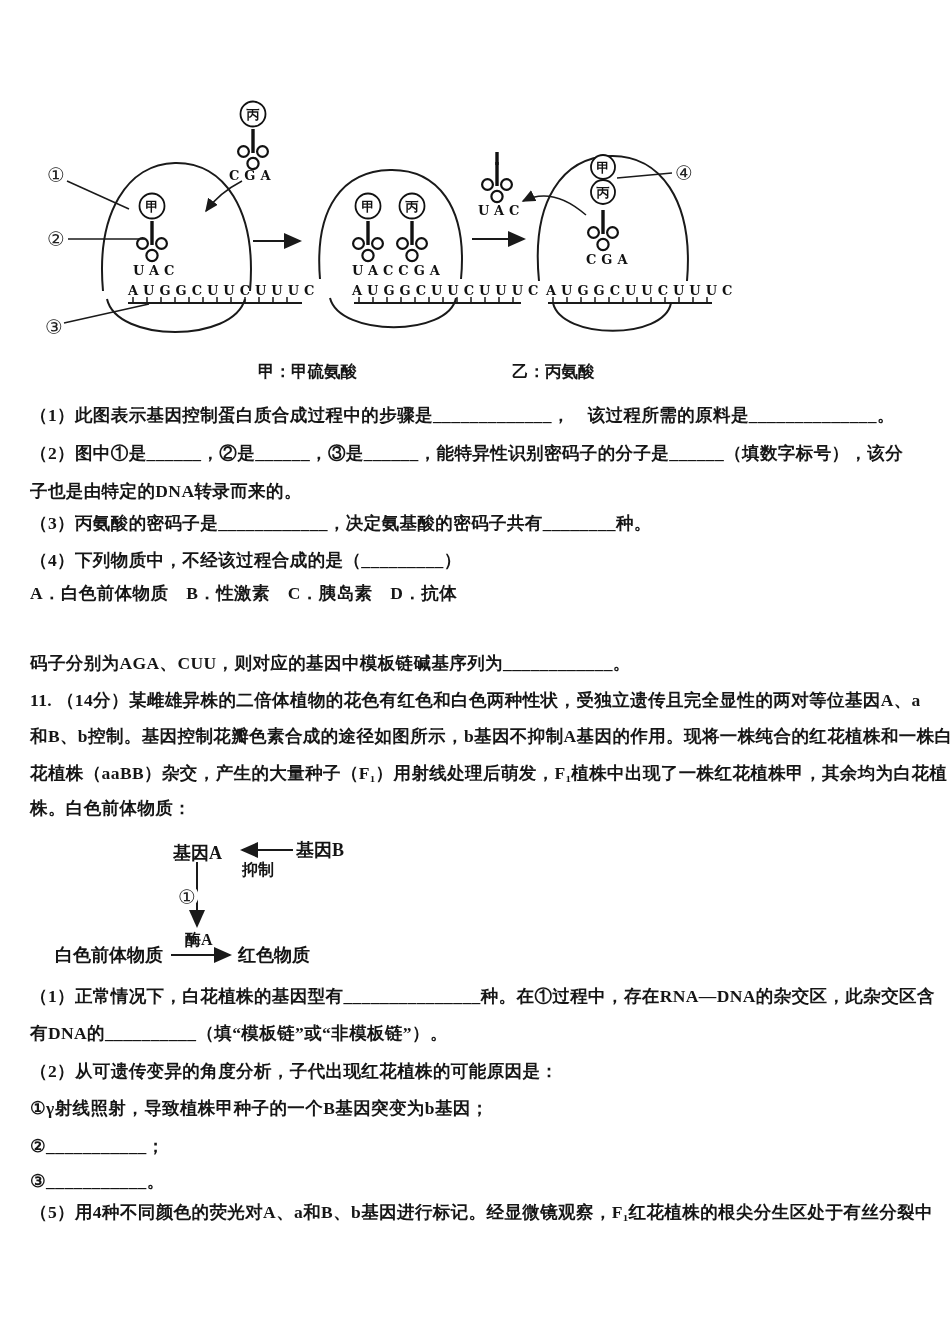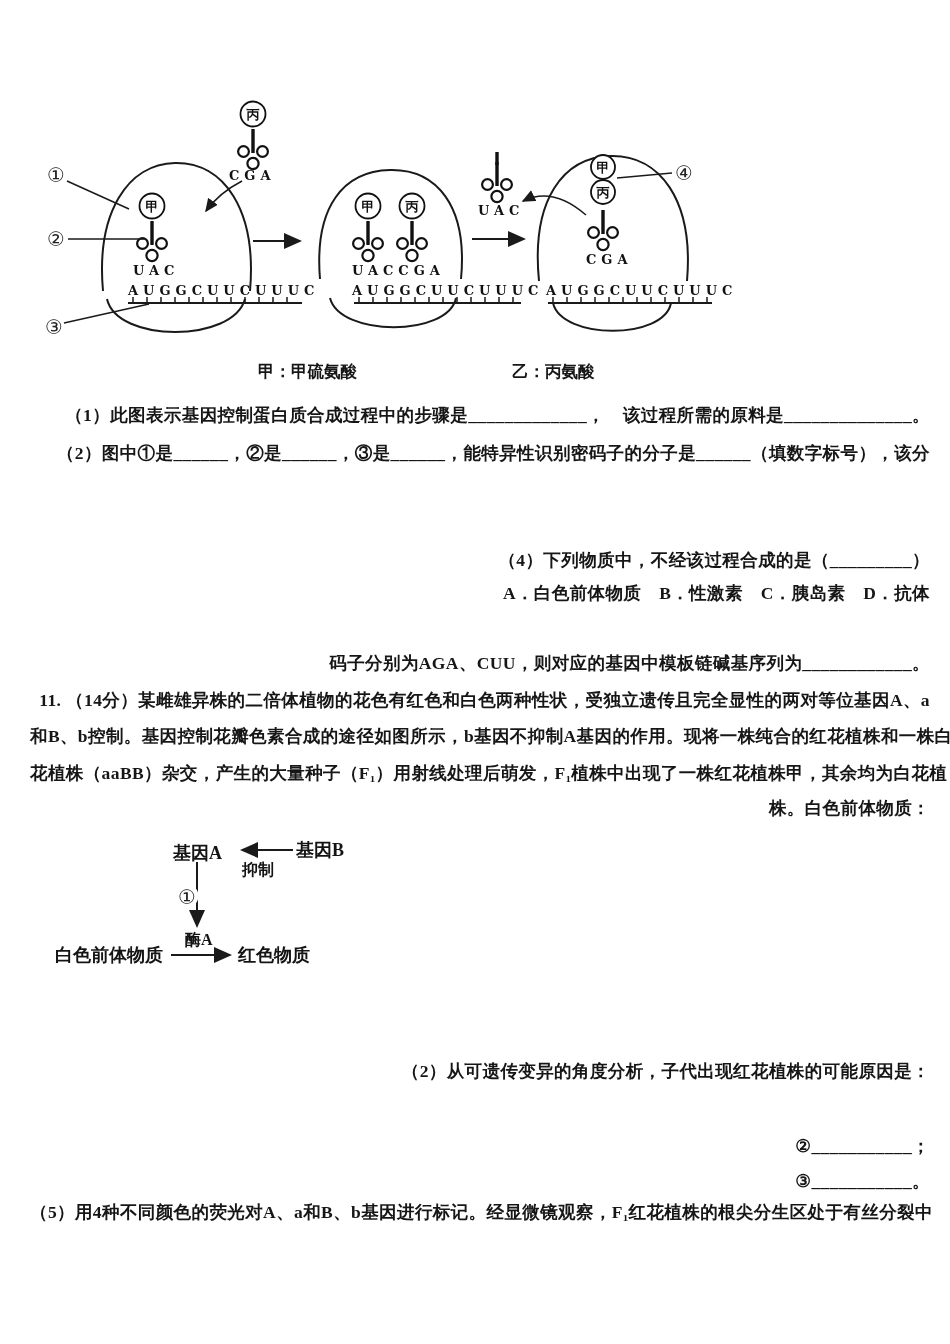--- a/index.html
+++ b/index.html
@@ -5,21 +5,21 @@
   html,body{margin:0;padding:0;}
   body{width:950px;height:1344px;background:#ffffff;position:relative;overflow:hidden;}
   .page{position:absolute;inset:0;background:#fff;}
   svg{position:absolute;left:0;}
   .d1{top:0;}
   .d2{top:828px;}
   .tl{
     position:absolute;left:30px;width:900px;
     font-family:"Liberation Serif","DejaVu Serif",serif;
     font-weight:600;font-size:17.5px;line-height:24px;
-    color:#161616;letter-spacing:0.4px;white-space:nowrap;text-align:right;
+    color:#161616;letter-spacing:0.4px;white-space:nowrap;
   }
   .ln{stroke:#1a1a1a;stroke-width:2;fill:none;}
   .thin{stroke:#1a1a1a;stroke-width:1.5;fill:none;}
   .seq{font-family:"DejaVu Serif",serif;font-weight:bold;font-size:13px;fill:#111;letter-spacing:5px;}
   .cjk{font-family:"Liberation Serif",serif;font-weight:600;font-size:13px;fill:#111;text-anchor:middle;}
   .lab{font-family:"DejaVu Sans",sans-serif;font-size:20px;fill:#222;text-anchor:middle;}
   .cap{font-family:"Liberation Serif",serif;font-weight:600;font-size:16.5px;fill:#161616;}
   .d2t{font-family:"Liberation Serif",serif;font-weight:bold;font-size:18px;fill:#141414;}
   .d2s{font-family:"Liberation Serif",serif;font-weight:bold;font-size:16px;fill:#141414;}
 </style>
@@ -111,20 +111,22 @@
       <text class="lab" x="684" y="180">④</text>
       <line class="thin" x1="617" y1="178" x2="672" y2="173"></line>
     </g>
 
     <text class="cap" x="258" y="377">甲：甲硫氨酸</text>
     <text class="cap" x="512" y="377">乙：丙氨酸</text>
   </svg>
 
   <div class="tl" style="top:403px">（1）此图表示基因控制蛋白质合成过程中的步骤是_____________，　该过程所需的原料是______________。</div>
   <div class="tl" style="top:441px">（2）图中①是______，②是______，③是______，能特异性识别密码子的分子是______（填数字标号），该分</div>
+  <div class="tl" style="top:479px">子也是由特定的DNA转录而来的。</div>
+  <div class="tl" style="top:511px">（3）丙氨酸的密码子是____________，决定氨基酸的密码子共有________种。</div>
   <div class="tl" style="top:548px">（4）下列物质中，不经该过程合成的是（_________）</div>
   <div class="tl" style="top:581px">A．白色前体物质　B．性激素　C．胰岛素　D．抗体</div>
   <div class="tl" style="top:651px">码子分别为AGA、CUU，则对应的基因中模板链碱基序列为____________。</div>
 
   <div class="tl" style="top:688px">11. （14分）某雌雄异株的二倍体植物的花色有红色和白色两种性状，受独立遗传且完全显性的两对等位基因A、a</div>
   <div class="tl" style="top:724px">和B、b控制。基因控制花瓣色素合成的途径如图所示，b基因不抑制A基因的作用。现将一株纯合的红花植株和一株白</div>
   <div class="tl" style="top:761px">花植株（aaBB）杂交，产生的大量种子（F₁）用射线处理后萌发，F₁植株中出现了一株红花植株甲，其余均为白花植</div>
   <div class="tl" style="top:796px">株。白色前体物质：</div>
 
   <svg class="d2" width="950" height="145" viewBox="0 0 950 145">
@@ -139,18 +141,21 @@
     <text class="d2s" x="242" y="47">抑制</text>
     <line class="ln" x1="197" y1="34" x2="197" y2="98" marker-end="url(#ah2)"></line>
     <circle cx="187" cy="68" r="11.5" fill="#fff" stroke="none"></circle>
     <text class="lab" x="187" y="76" fill="#141414">①</text>
     <text class="d2t" x="55" y="133">白色前体物质</text>
     <text class="d2s" x="185" y="117">酶A</text>
     <line class="ln" x1="171" y1="127" x2="230" y2="127" marker-end="url(#ah2)"></line>
     <text class="d2t" x="238" y="133">红色物质</text>
   </svg>
 
+  <div class="tl" style="top:984px">（1）正常情况下，白花植株的基因型有_______________种。在①过程中，存在RNA—DNA的杂交区，此杂交区含</div>
+  <div class="tl" style="top:1021px">有DNA的__________（填“模板链”或“非模板链”）。</div>
   <div class="tl" style="top:1059px">（2）从可遗传变异的角度分析，子代出现红花植株的可能原因是：</div>
+  <div class="tl" style="top:1096px">①γ射线照射，导致植株甲种子的一个B基因突变为b基因；</div>
   <div class="tl" style="top:1169px">③___________。</div>
   <div class="tl" style="top:1134px">②___________；</div>
   <div class="tl" style="top:1200px">（5）用4种不同颜色的荧光对A、a和B、b基因进行标记。经显微镜观察，F₁红花植株的根尖分生区处于有丝分裂中</div>
 
 </div>
 
 </body></html>

